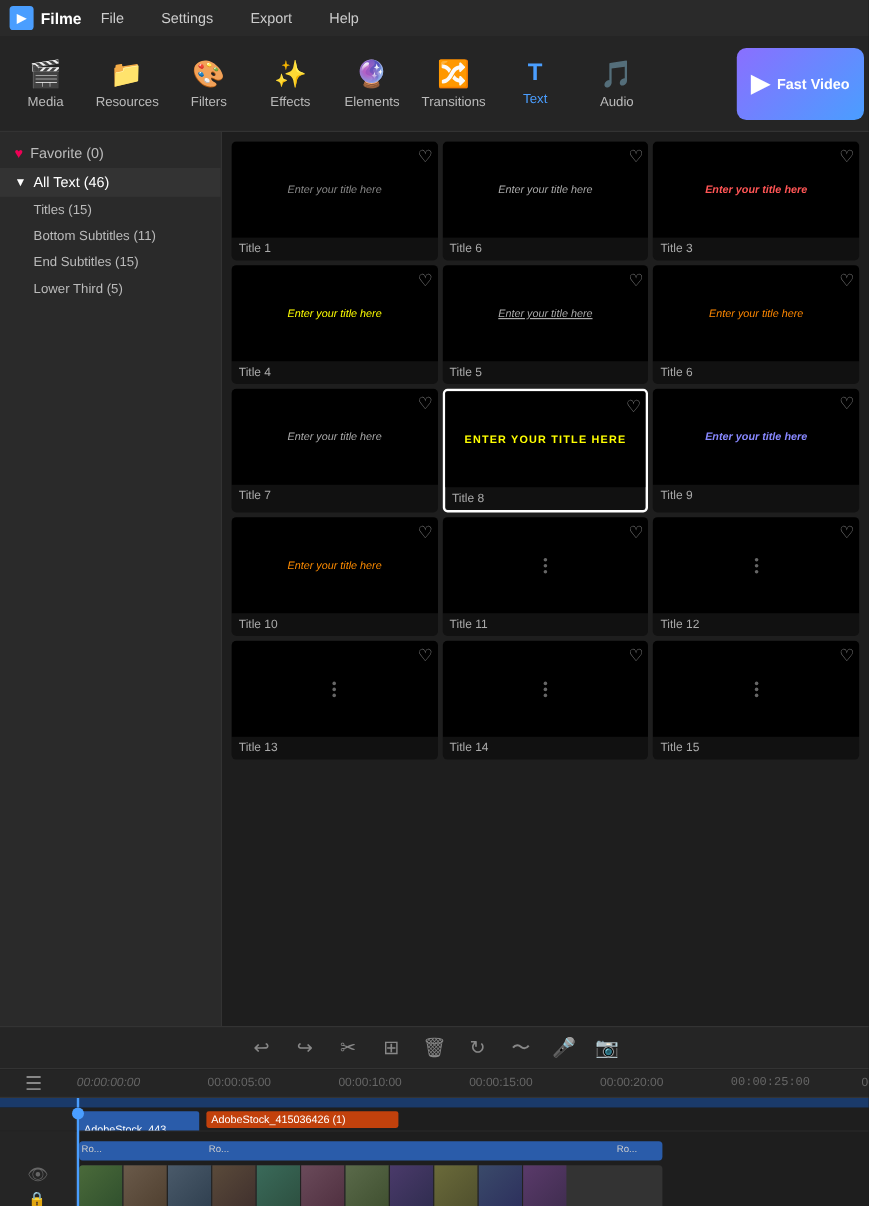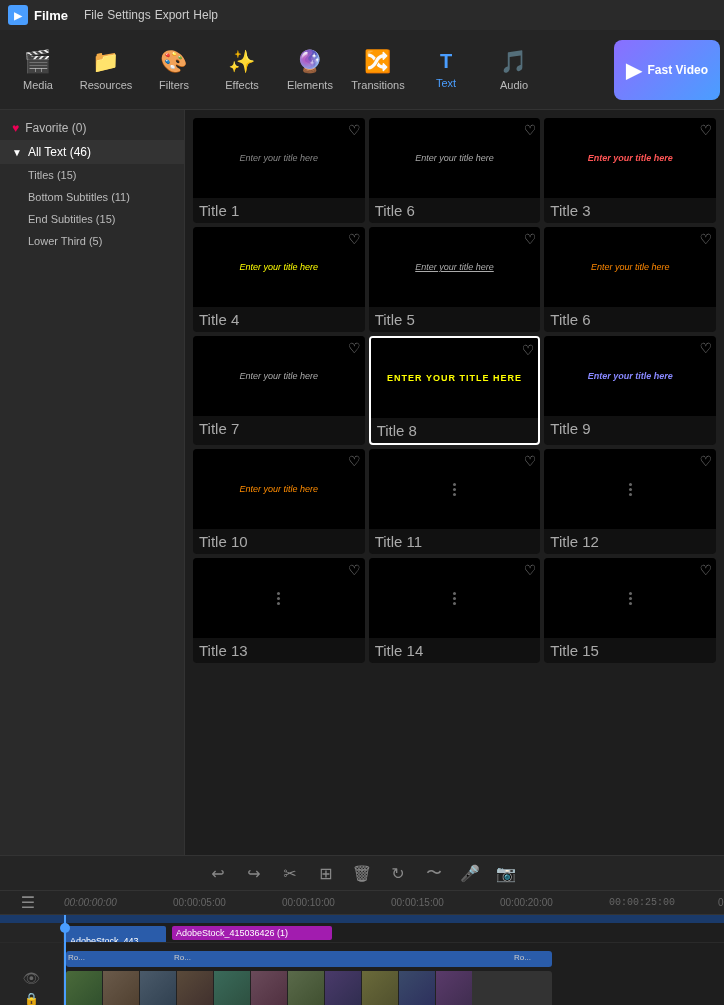--- a/index.html
+++ b/index.html
@@ -4,21 +4,21 @@
   <style>
     * { box-sizing: border-box; margin: 0; padding: 0; }
     body { background: #1e1e1e; color: #ccc; font-family: 'Segoe UI', Arial, sans-serif; font-size: 12px; width: 724px; height: 1005px; overflow: hidden; }
 
     
     .menu-bar {
       display: flex; align-items: center; background: #2a2a2a; height: 30px; padding: 0 8px; gap: 16px;
     }
     .menu-bar .logo { display: flex; align-items: center; gap: 6px; color: #fff; font-weight: bold; font-size: 13px; }
     .menu-bar .logo-icon { width: 20px; height: 20px; background: #4a9eff; border-radius: 3px; display: flex; align-items: center; justify-content: center; color: #fff; font-size: 10px; font-weight: bold; }
-    .menu-items { display: flex; gap: 4px; }
+    .menu-items { display: flex; gap: 31px; }
     .menu-item { color: #ccc; font-size: 12px; cursor: pointer; }
 
     
     .toolbar {
       display: flex; align-items: center; background: #252525; height: 80px; padding: 0 4px; border-bottom: 1px solid #333;
     }
     .toolbar-item {
       display: flex; flex-direction: column; align-items: center; justify-content: center;
       width: 68px; height: 76px; cursor: pointer; border-radius: 4px; color: #bbb; font-size: 11px; gap: 4px;
     }
@@ -55,21 +55,21 @@
       background: #111; border-radius: 4px; cursor: pointer; position: relative; overflow: hidden;
     }
     .text-tile.selected { border: 2px solid #fff; }
     .text-tile .tile-preview {
       width: 100%; height: 80px; background: #000; display: flex; align-items: center; justify-content: center;
       position: relative; overflow: hidden;
     }
     .text-tile .tile-heart {
       position: absolute; top: 4px; right: 4px; color: #888; font-size: 14px; cursor: pointer; z-index: 2;
     }
-    .text-tile .tile-label { padding: 4px 6px; font-size: 15px; color: #aaa; }
+    .text-tile .tile-label { padding: 4px 6px; font-size: 10px; color: #aaa; }
     .preview-text { font-size: 10px; color: #ccc; text-align: center; padding: 4px; }
 
     
     .pt1 { color: #888; font-style: italic; font-size: 9px; }
     
     .pt2 { color: #aaa; font-size: 9px; font-style: italic; }
     
     .pt3 { color: #f55; font-size: 9px; font-style: italic; font-weight: bold; }
     
     .pt4 { color: #ff0; font-size: 9px; font-style: italic; }
@@ -362,21 +362,21 @@
   </div>
 
   <div style="flex:1;overflow-y:auto;position:relative;">
 
     <div style="display:flex;height:20px;background:#1e1e1e;border-bottom:1px solid #2a2a2a;position:relative;">
       <div style="width:64px;flex-shrink:0;background:#252525;border-right:1px solid #333;"></div>
       <div style="flex:1;position:relative;overflow:hidden;">
         <div style="position:absolute;left:2px;top:3px;height:30px;width:100px;background:#2a5caa;border-radius:2px;font-size:9px;color:#fff;padding:0 4px;display:flex;align-items:center;">
           <span>AdobeStock_443...</span>
         </div>
-        <div style="position:absolute;left:108px;top:3px;height:14px;width:160px;background:#a21caf;border-radius:2px;font-size:9px;color:#fff;padding:0 4px;display:flex;align-items:center;">
+        <div style="position:absolute;left:108px;top:3px;height:14px;width:160px;background:#c2410c;border-radius:2px;font-size:9px;color:#fff;padding:0 4px;display:flex;align-items:center;">
           <span>AdobeStock_415036426 (1)</span>
         </div>
       </div>
     </div>
 
     <div style="display:flex;min-height:90px;background:#1e1e1e;border-bottom:1px solid #2a2a2a;">
       <div style="width:64px;flex-shrink:0;background:#252525;border-right:1px solid #333;display:flex;flex-direction:column;align-items:center;justify-content:center;gap:6px;">
         <span style="font-size:14px;color:#666;cursor:pointer;">👁</span>
         <span style="font-size:12px;color:#666;cursor:pointer;">🔒</span>
       </div>

